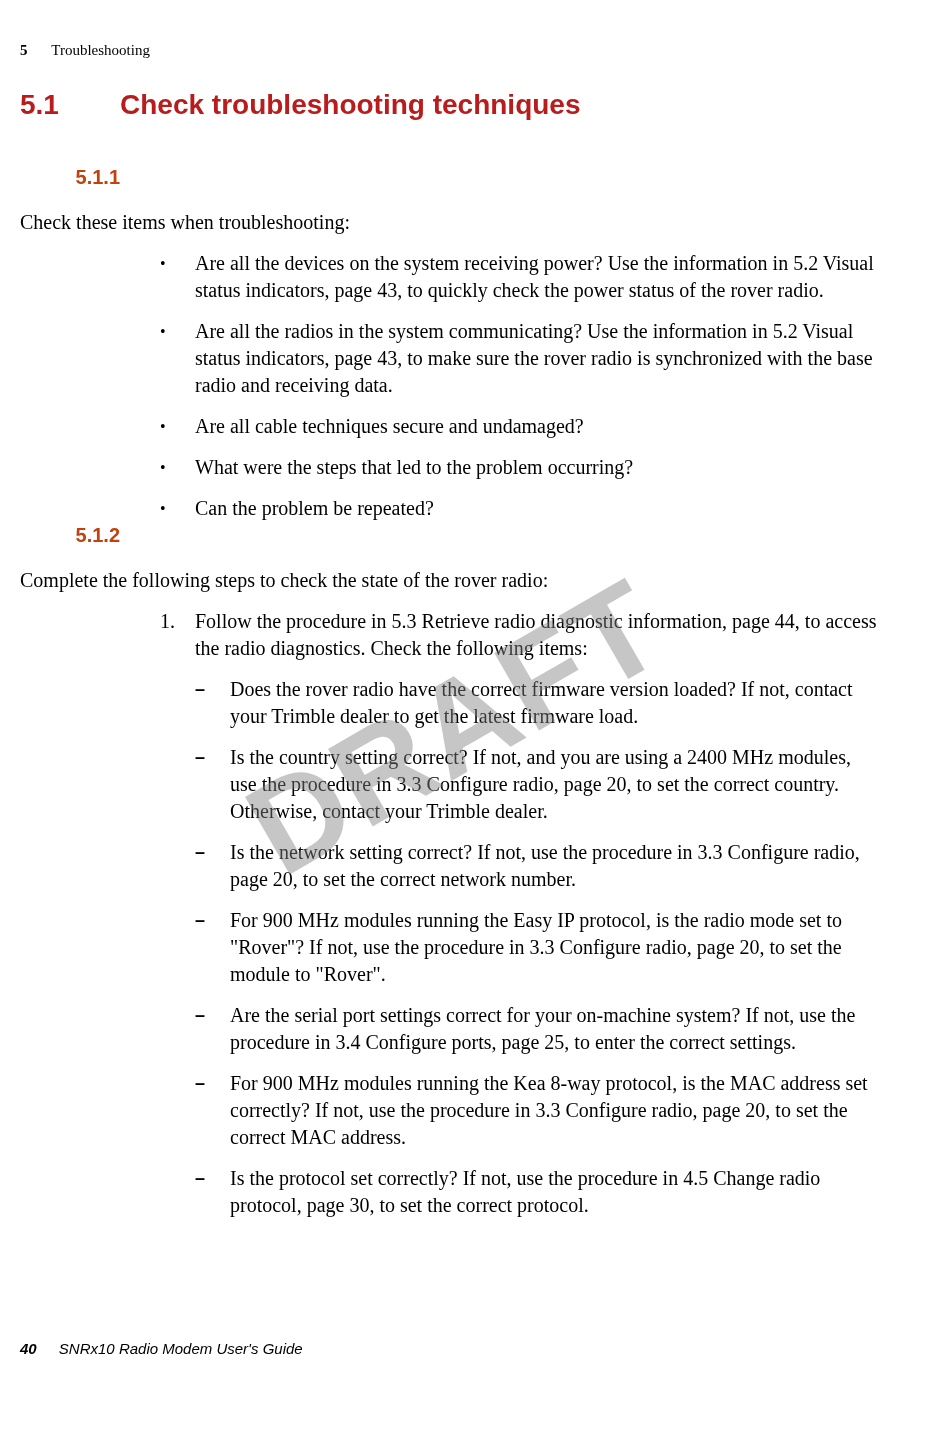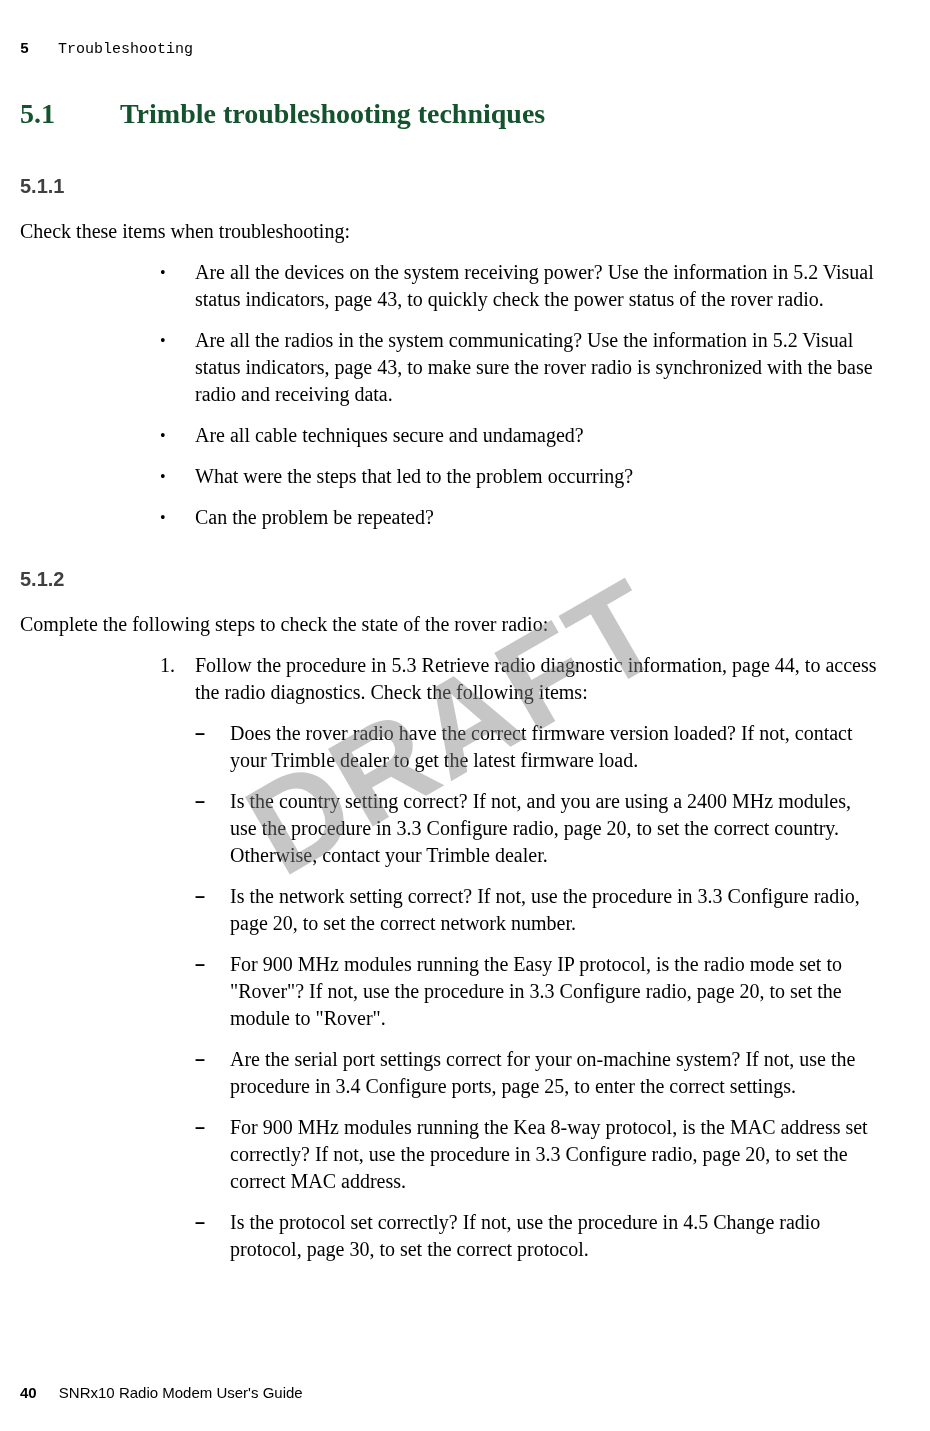--- a/index.html
+++ b/index.html
@@ -6,44 +6,44 @@
     font-family: "Times New Roman", Times, serif;
     margin: 0;
     padding: 40px 50px 40px 20px;
     font-size: 20px;
     line-height: 1.35;
     color: #000;
     position: relative;
     background: #fff;
   }
   .header-line {
-    font-family: Liberation Mono, monospace;
+    font-family: Liberation Serif, serif;
     font-size: 15px;
-    margin-bottom: 35px;
+    margin-bottom: 26px;
     margin-left: 0;
   }
   .header-num { font-weight: bold; }
   .header-text { margin-left: 20px; }
   .h1-row {
-    font-family: Liberation Serif, serif;
-    color: #14532d;
+    font-family: Liberation Sans, sans-serif;
+    color: #b91c1c;
     font-weight: bold;
     font-size: 28px;
     margin-bottom: 40px;
     display: flex;
   }
   .h1-num { width: 100px; flex-shrink:0; }
   .h2-row {
     font-family: Arial, Helvetica, sans-serif;
-    color: #404040;
+    color: #c2410c;
     font-weight: bold;
     font-size: 20px;
-    margin-top: 35px;
     margin-bottom: 18px;
     display: flex;
+    text-align: right;
   }
   .h2-num { width: 100px; flex-shrink:0; }
   .body-indent { }
   .bullet-list { margin-left: 140px; }
   .bullet-item { display: flex; margin-top: 14px; }
   .bullet-mark { width: 35px; flex-shrink:0; font-size:16px; padding-top:3px;}
   .bullet-text { flex: 1; }
   .num-list { margin-left: 140px; }
   .num-item { display: flex; margin-top: 14px; }
   .num-mark { width: 35px; flex-shrink:0; }
@@ -62,35 +62,36 @@
     color: rgba(128,128,128,0.45);
     transform: rotate(-30deg);
     pointer-events: none;
     letter-spacing: 2px;
   }
   .footer {
     font-family: Arial, Helvetica, sans-serif;
     font-size: 15px;
     margin-top: 120px;
     margin-left: 0;
+    font-style: italic;
   }
   .footer-num { font-weight: bold; }
   .footer-text { margin-left: 18px; }
 </style>
 </head>
 <body>
 
 <div class="header-line">
   <span class="header-num">5</span>
   <span class="header-text">Troubleshooting</span>
 </div>
 
 <div class="h1-row">
   <div class="h1-num">5.1</div>
-  <div>Trimble troubleshooting techniques</div>
+  <div>Check troubleshooting techniques</div>
 </div>
 
 <div class="h2-row">
   <div class="h2-num">5.1.1</div>
 </div>
 
 <div class="body-indent">Check these items when troubleshooting:</div>
 
 <div class="bullet-list">
   <div class="bullet-item">

